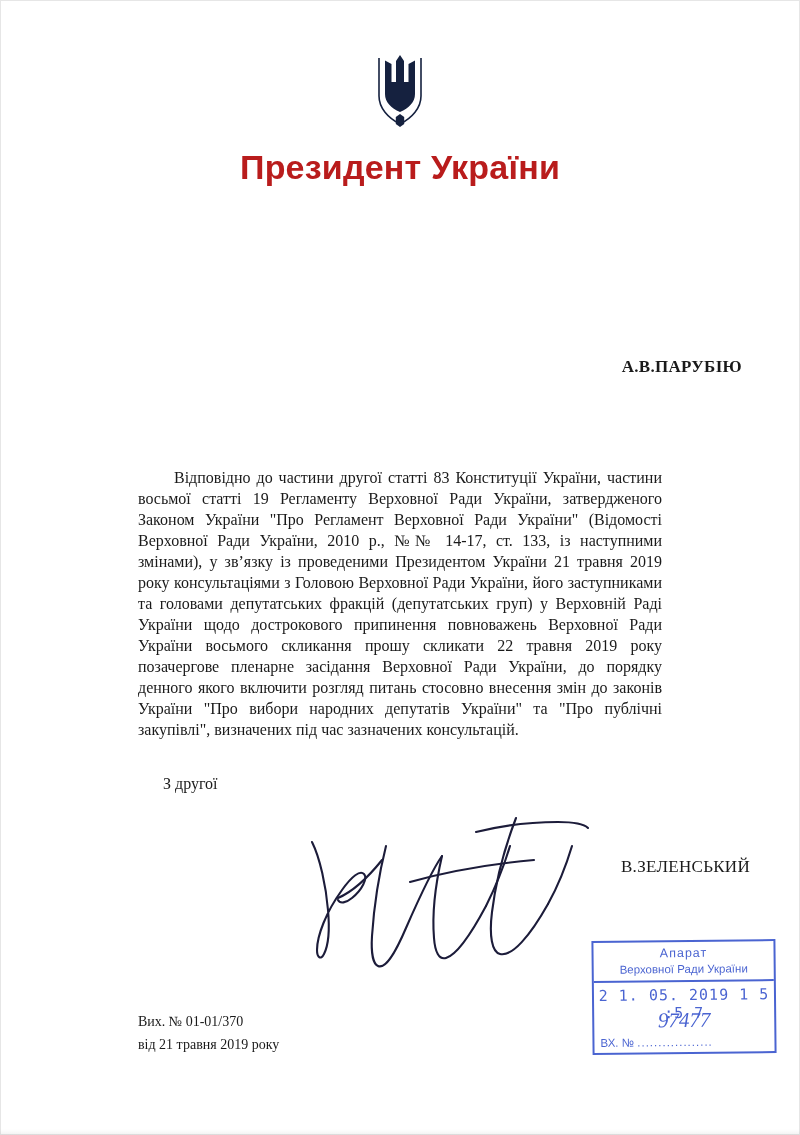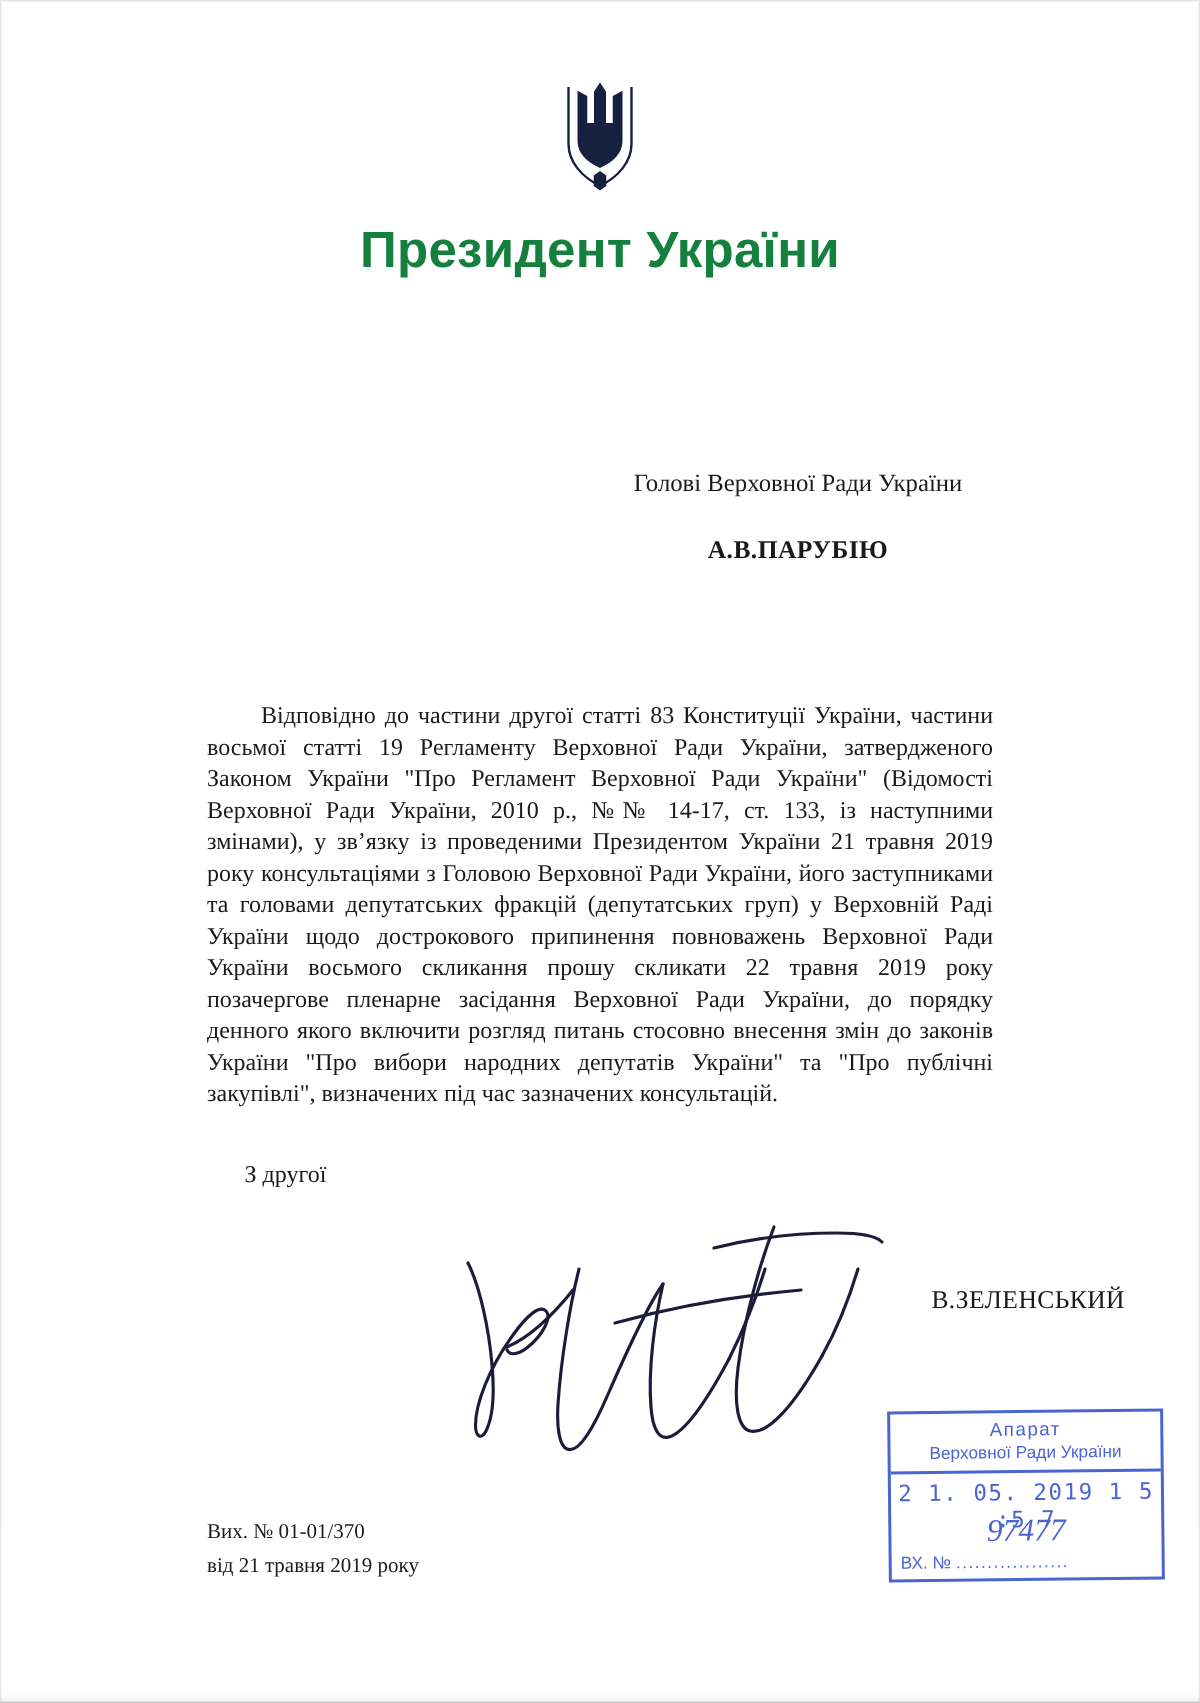--- a/index.html
+++ b/index.html
@@ -34,38 +34,38 @@
   .emblem svg { display: inline-block; }
 
   .title {
     position: absolute;
     left: 0; right: 0;
     top: 148px;
     text-align: center;
     font-family: "Liberation Sans", sans-serif;
     font-size: 34px;
     font-weight: bold;
-    color: #15803d;
+    color: #b91c1c;
     letter-spacing: 0.2px;
   }
 
   .addressee {
     position: absolute;
     right: 58px;
     top: 312px;
     width: 420px;
     text-align: center;
     font-size: 16.5px;
   }
   .addressee-name {
     position: absolute;
     right: 58px;
     top: 357px;
     width: 420px;
-    text-align: center;
+    text-align: right;
     font-size: 17px;
     font-weight: bold;
     letter-spacing: 0.3px;
   }
 
   .salutation {
     position: absolute;
     left: 278px;
     top: 424px;
     font-size: 17px;
@@ -200,21 +200,20 @@
         <path d="M29 62 L33.2 65 L33.2 72 L29 75 L24.8 72 L24.8 65 Z"></path>
       </g>
       <g fill="none" stroke="#15213f" stroke-width="1.6">
         <path d="M8 6 L8 44 C8 56 17 66 29 72 C41 66 50 56 50 44 L50 6"></path>
       </g>
     </svg>
   </div>
 
   <div class="title">Президент України</div>
 
-  <div class="addressee">Голові Верховної Ради України</div>
   <div class="addressee-name">А.В.ПАРУБІЮ</div>
 
 
   <div class="body-text">Відповідно до частини другої статті 83 Конституції України, частини восьмої статті 19 Регламенту Верховної Ради України, затвердженого Законом України "Про Регламент Верховної Ради України" (Відомості Верховної Ради України, 2010 р., №№ 14-17, ст. 133, із наступними змінами), у зв’язку із проведеними Президентом України 21 травня 2019 року консультаціями з Головою Верховної Ради України, його заступниками та головами депутатських фракцій (депутатських груп) у Верховній Раді України щодо дострокового припинення повноважень Верховної Ради України восьмого скликання прошу скликати 22 травня 2019 року позачергове пленарне засідання Верховної Ради України, до порядку денного якого включити розгляд питань стосовно внесення змін до законів України "Про вибори народних депутатів України" та "Про публічні закупівлі", визначених під час зазначених консультацій.</div>
 
   <div class="regards">З другої</div>
 
   <div class="signature">
     <svg width="330" height="190" viewBox="0 0 330 190" aria-hidden="true">
       <g fill="none" stroke="#1c1c3a" stroke-width="2.1" stroke-linecap="round">

